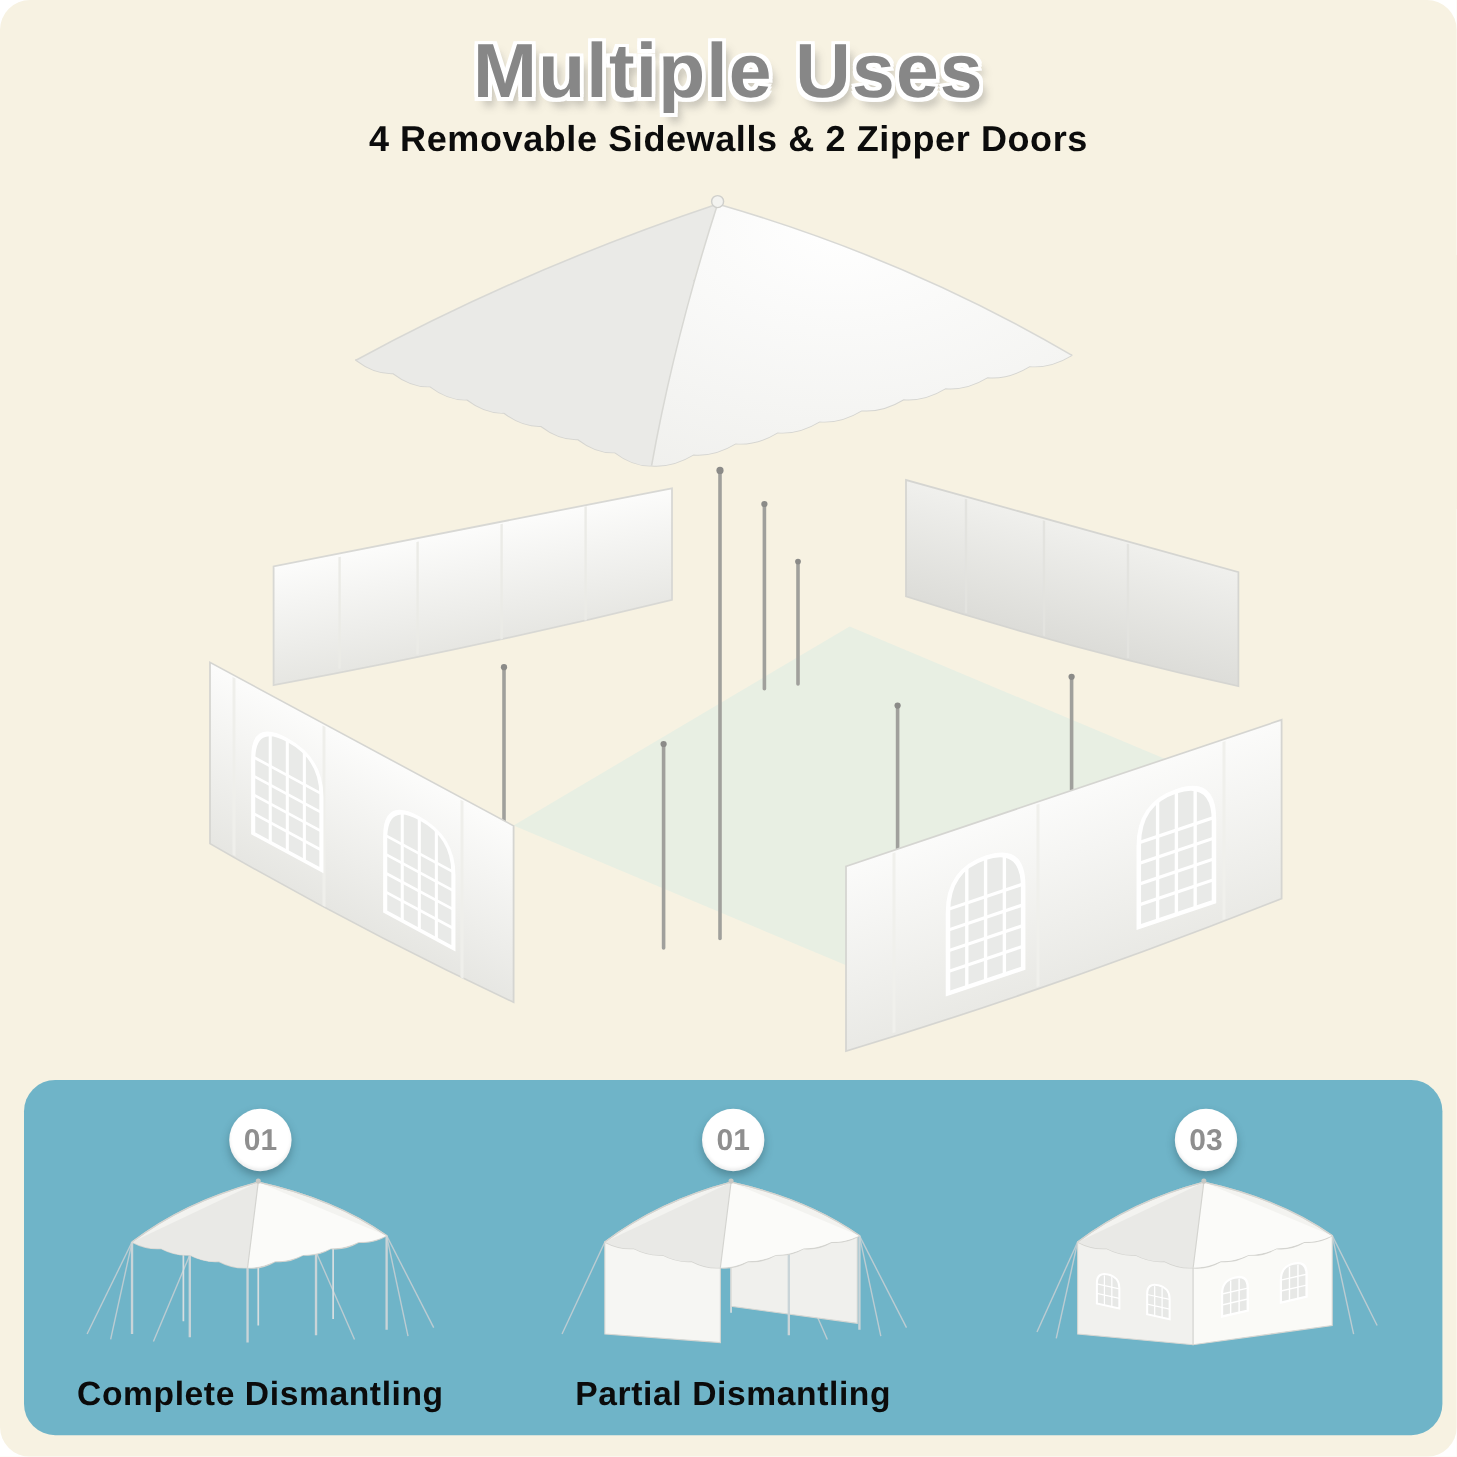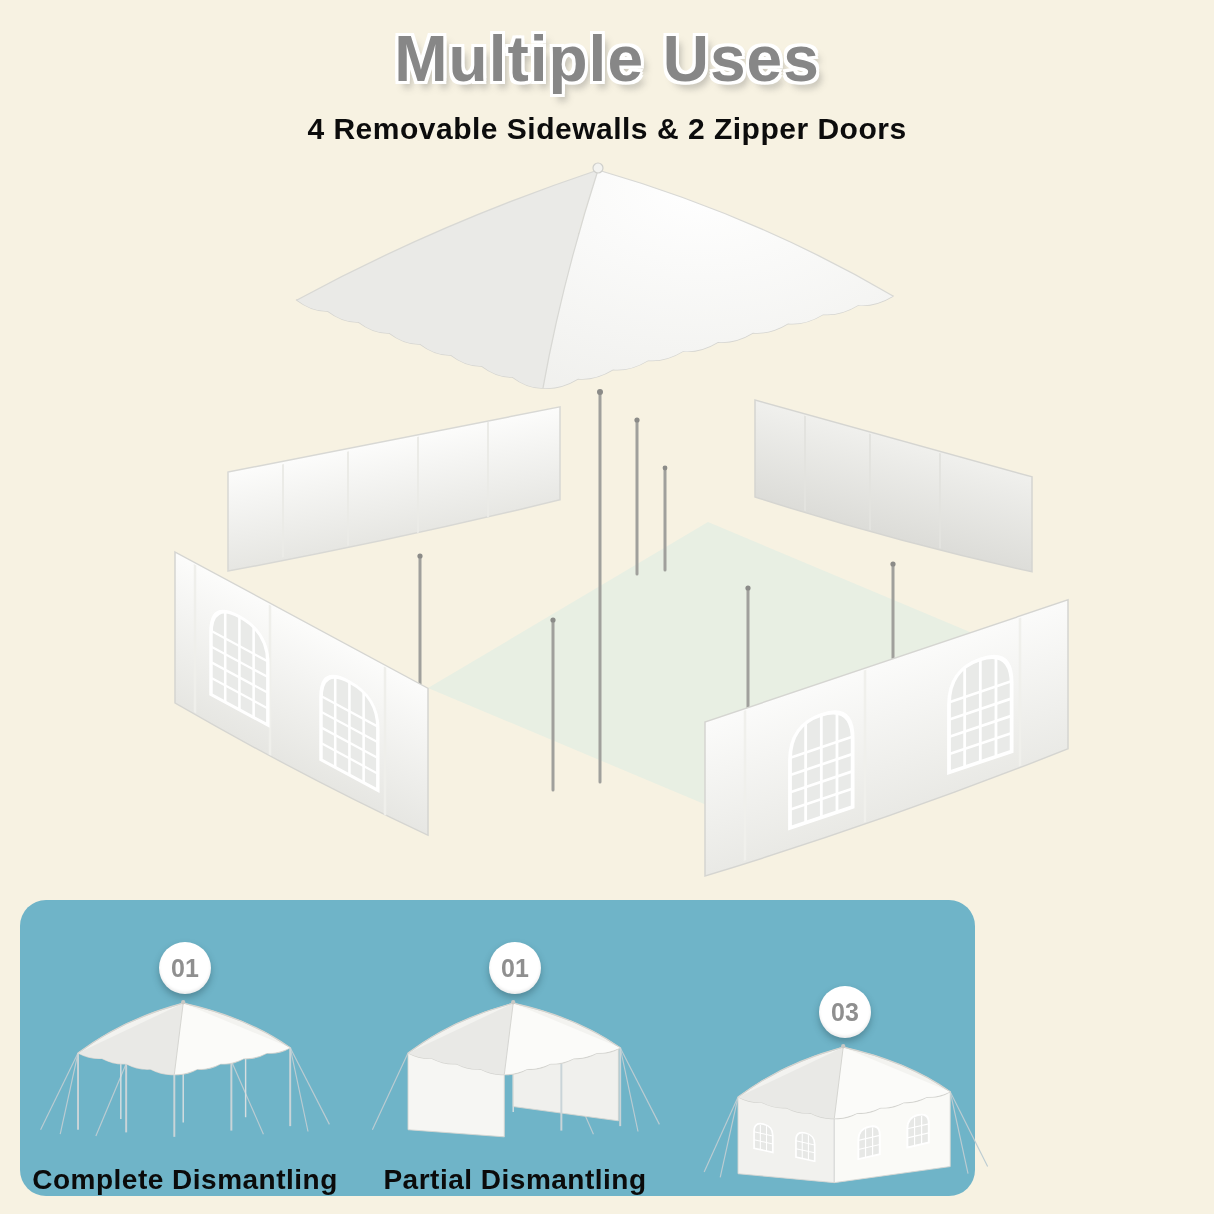--- a/index.html
+++ b/index.html
@@ -1,34 +1,34 @@
 <!DOCTYPE html>
 <html><head>
 <meta charset="utf-8">
 <style>
   * { margin:0; padding:0; box-sizing:border-box; }
   html,body { width:1214px; height:1214px; }
   body { font-family:"Liberation Sans","DejaVu Sans",sans-serif; }
-  .page { position:relative; width:1214px; height:1214px; background:#f7f2e2; overflow:hidden; }
+  .page { position:relative; width:1214px; height:1214px; background:#f7f2e2; overflow:hidden;border-radius:25px; }
 
   .title-wrap { position:absolute; top:22px; left:0; width:100%; text-align:center; }
   .main-title {
     font-size:64px; font-weight:800; color:#878787; letter-spacing:1px;
     text-shadow:
       -3px -3px 0 #fff, 3px -3px 0 #fff, -3px 3px 0 #fff, 3px 3px 0 #fff,
       0 -3px 0 #fff, 0 3px 0 #fff, -3px 0 0 #fff, 3px 0 0 #fff,
       5px 7px 7px rgba(90,90,90,0.35);
   }
-  .sub-title { margin-top:16px; font-size:30px; font-weight:700; color:#0c0c0c; letter-spacing:0.5px; }
+  .sub-title { margin-top:4px; font-size:30px; font-weight:700; color:#0c0c0c; letter-spacing:0.5px; }
 
   .diagram { position:absolute; top:150px; left:0; }
 
   .panel {
-    position:absolute; left:20px; top:900px; width:955px; height:296px;
-    background:#6fb4c8; border-radius:26px; display:flex;align-items:flex-end;
+    position:absolute; left:20px; top:900px; width:1182px; height:296px;
+    background:#6fb4c8; border-radius:26px; display:flex;
   }
   .option { flex:1 1 0; display:flex; flex-direction:column; align-items:center; padding-top:24px; }
   .badge {
     width:52px; height:52px; border-radius:50%; background:#ffffff;
     box-shadow:0 4px 7px rgba(30,60,70,0.35), inset 0 -2px 3px rgba(0,0,0,0.08);
     display:flex; align-items:center; justify-content:center;
     font-size:25px; font-weight:800; color:#8f8f8f;
   }
   .mini-tent { width:330px; height:156px; margin-top:2px; }
   .option-label { font-size:28px; font-weight:700; color:#0b0b0b; letter-spacing:0.5px; margin-top:12px; }

